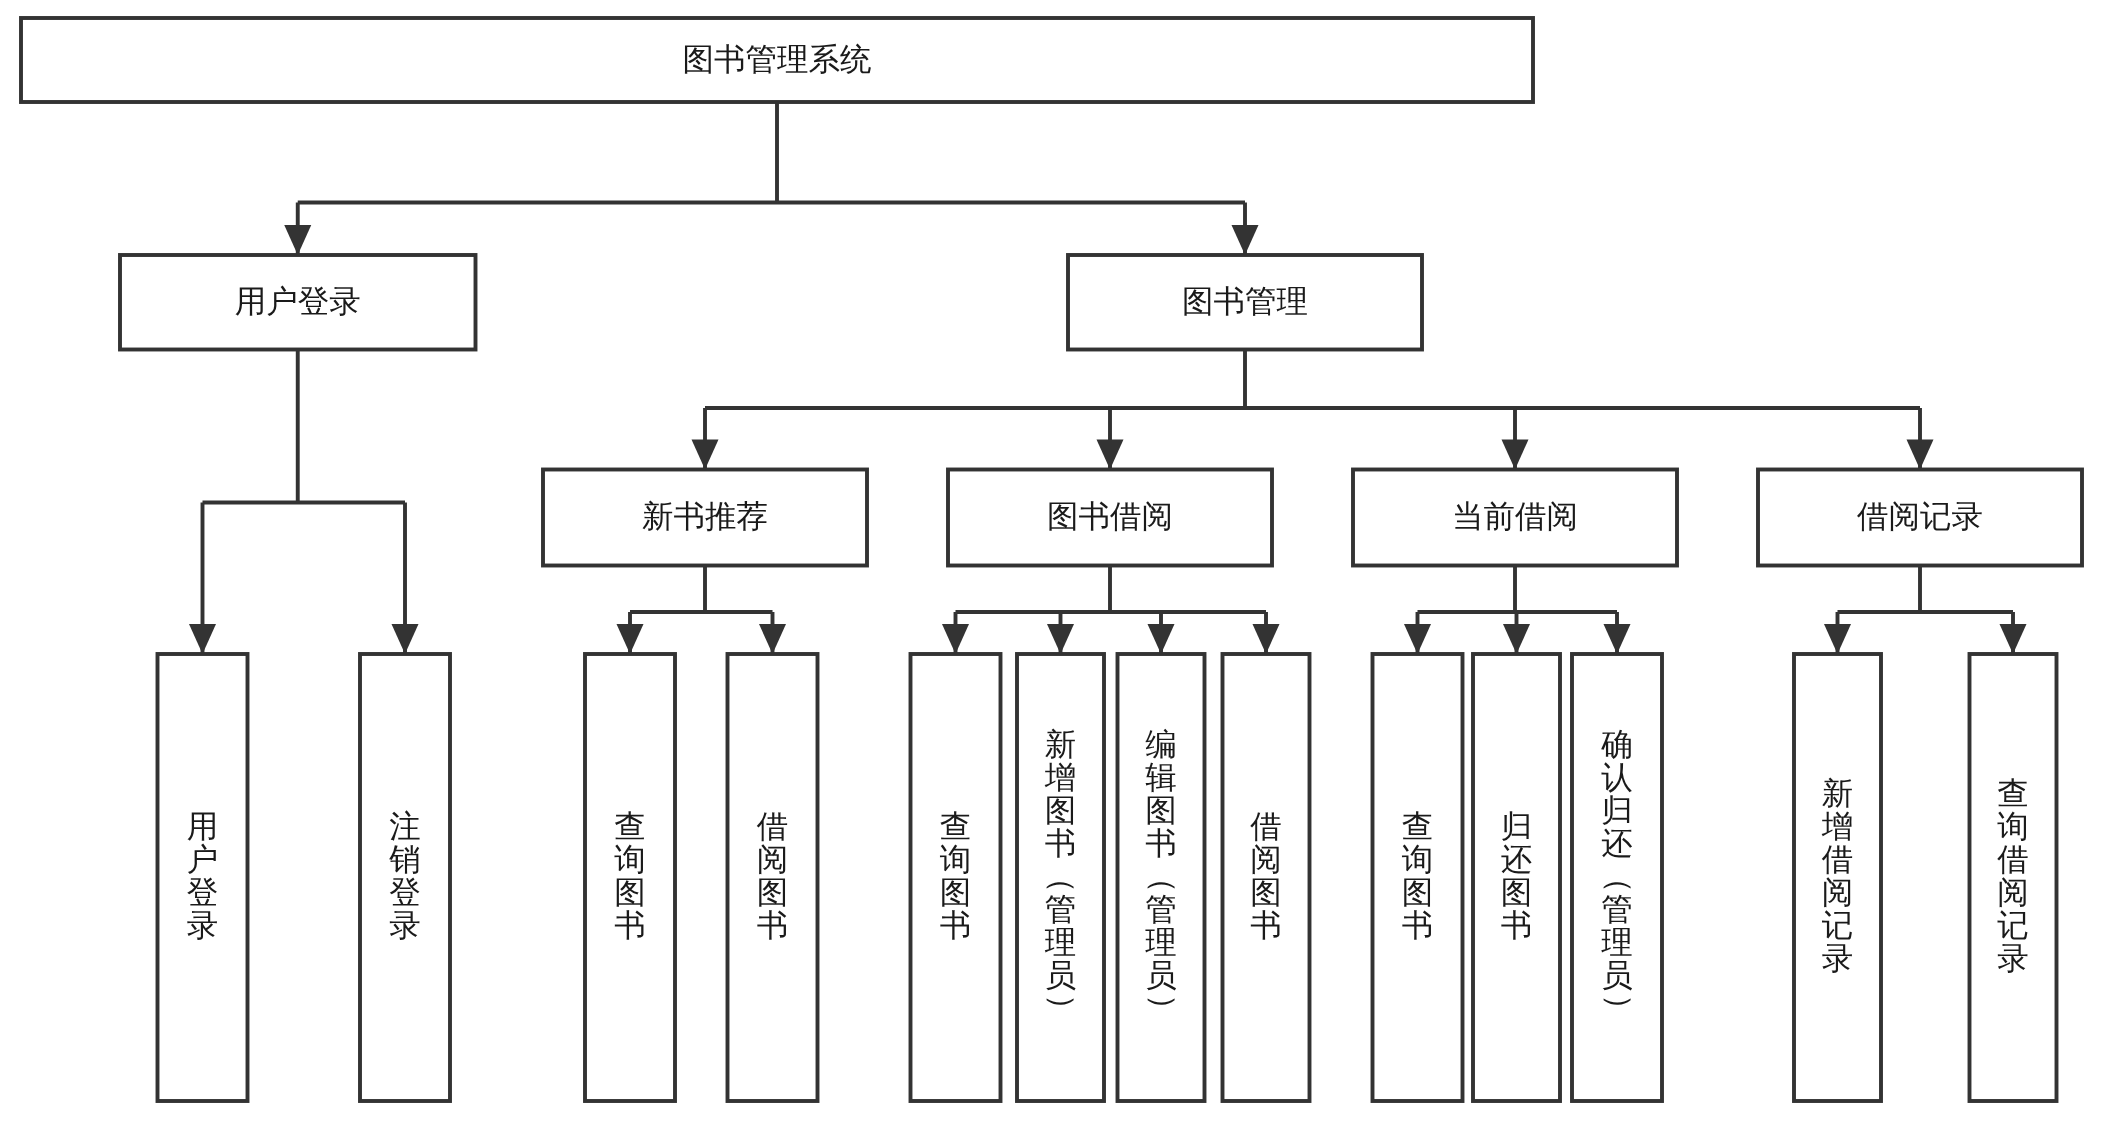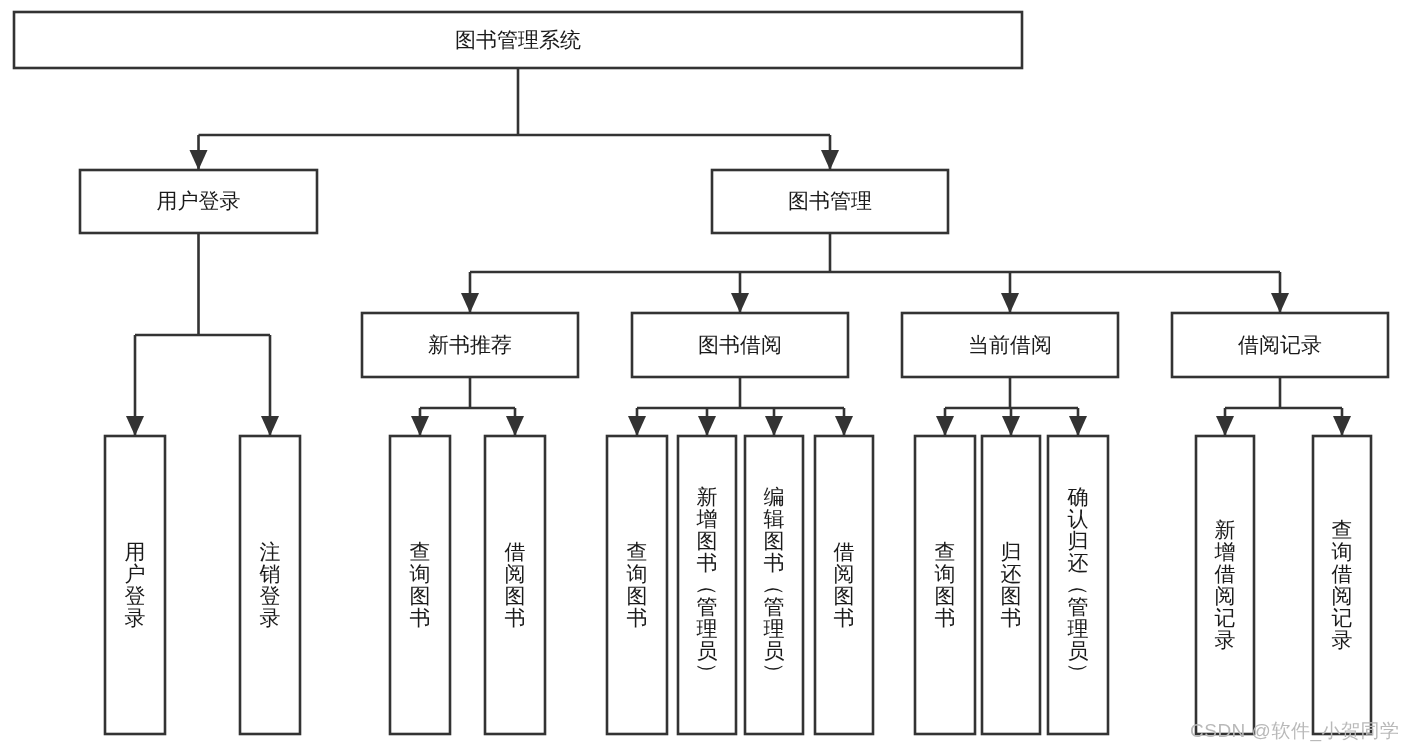--- a/index.html
+++ b/index.html
@@ -183,15 +183,14 @@
       <div class="vlabel" style="left: 678px; top: 436px; width: 58px; height: 298px;"><span class="ch">新</span><span class="ch">增</span><span class="ch">图</span><span class="ch">书</span><span class="ch rot">（</span><span class="ch">管</span><span class="ch">理</span><span class="ch">员</span><span class="ch rot">）</span></div>
       <div class="vlabel" style="left: 745px; top: 436px; width: 58px; height: 298px;"><span class="ch">编</span><span class="ch">辑</span><span class="ch">图</span><span class="ch">书</span><span class="ch rot">（</span><span class="ch">管</span><span class="ch">理</span><span class="ch">员</span><span class="ch rot">）</span></div>
       <div class="vlabel" style="left: 815px; top: 436px; width: 58px; height: 298px;"><span class="ch">借</span><span class="ch">阅</span><span class="ch">图</span><span class="ch">书</span></div>
       <div class="vlabel" style="left: 915px; top: 436px; width: 60px; height: 298px;"><span class="ch">查</span><span class="ch">询</span><span class="ch">图</span><span class="ch">书</span></div>
       <div class="vlabel" style="left: 982px; top: 436px; width: 58px; height: 298px;"><span class="ch">归</span><span class="ch">还</span><span class="ch">图</span><span class="ch">书</span></div>
       <div class="vlabel" style="left: 1048px; top: 436px; width: 60px; height: 298px;"><span class="ch">确</span><span class="ch">认</span><span class="ch">归</span><span class="ch">还</span><span class="ch rot">（</span><span class="ch">管</span><span class="ch">理</span><span class="ch">员</span><span class="ch rot">）</span></div>
       <div class="vlabel" style="left: 1196px; top: 436px; width: 58px; height: 298px;"><span class="ch">新</span><span class="ch">增</span><span class="ch">借</span><span class="ch">阅</span><span class="ch">记</span><span class="ch">录</span></div>
       <div class="vlabel" style="left: 1313px; top: 436px; width: 58px; height: 298px;"><span class="ch">查</span><span class="ch">询</span><span class="ch">借</span><span class="ch">阅</span><span class="ch">记</span><span class="ch">录</span></div>
     </div>
 
-  <div class="watermark" style="left: 1190px; top: 718px;">CSDN @软件_小贺同学</div>
 
 </div>
 
 </body></html>

